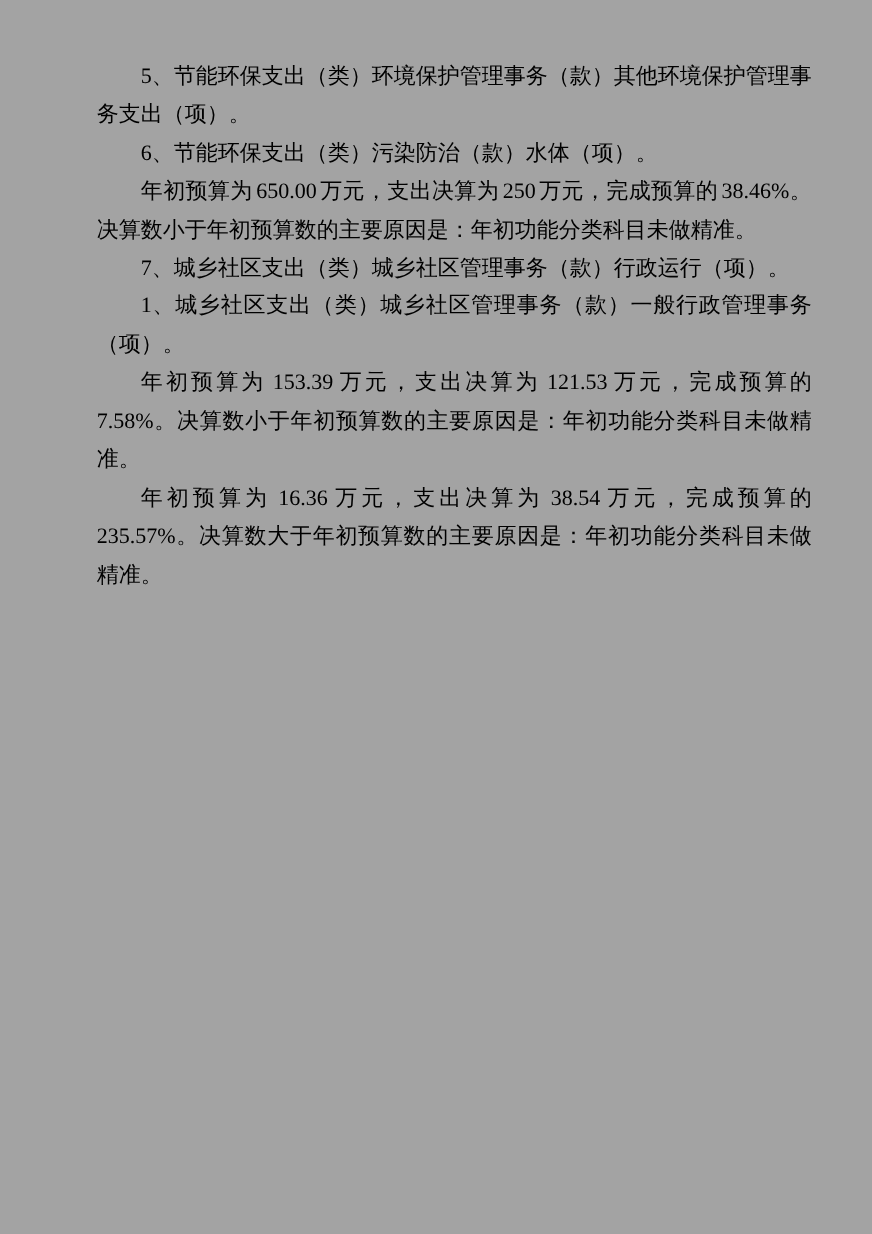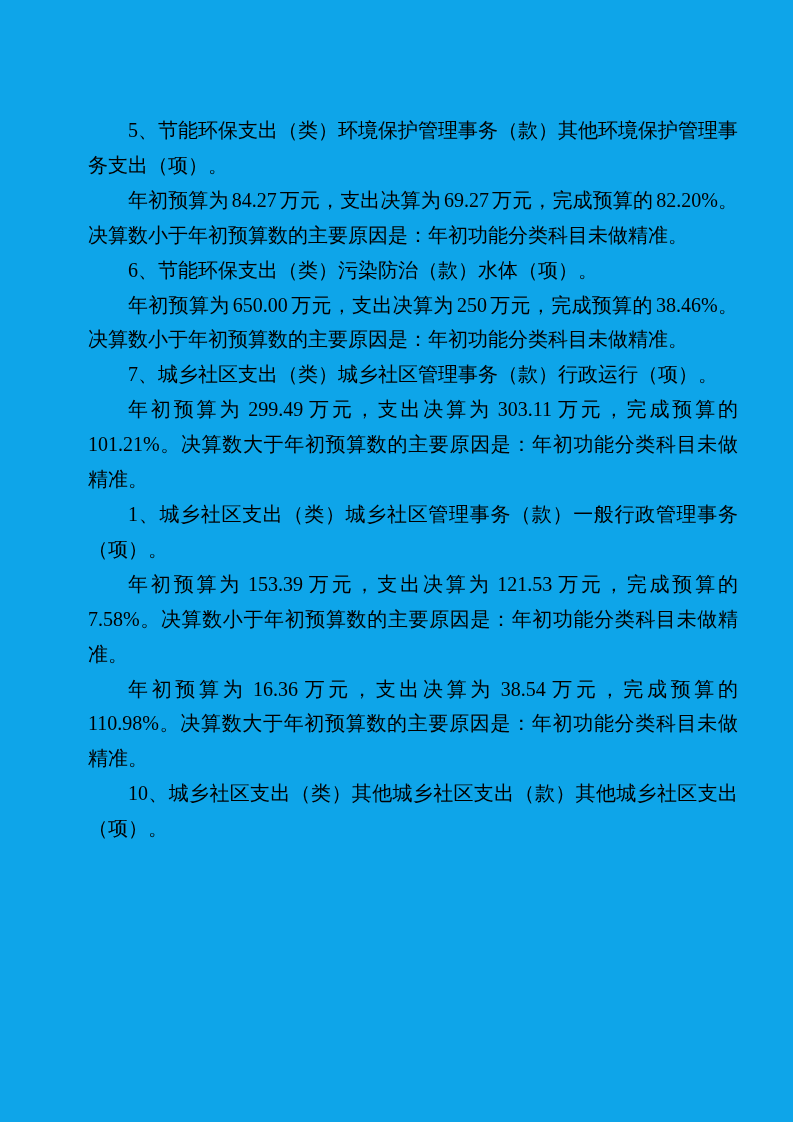--- a/index.html
+++ b/index.html
@@ -11,22 +11,22 @@
     width: 793px;
     height: 1122px;
     overflow: hidden;
     font-family: "Liberation Serif", "DejaVu Serif", serif;
     color: #000000;
   }
   .page {
     box-sizing: border-box;
     width: 793px;
     height: 1122px;
-    padding: 113px 55px 0 88px;
-    background: #0ea5e9;
+    padding: 52px 55px 0 88px;
+    background: #a3a3a3;
     overflow: hidden;
   }
   .para {
     margin: 0;
     padding: 0;
     font-size: 20px;
     line-height: 34.9px;
     text-align: justify;
     text-indent: 2em;
     word-spacing: -2px;
@@ -36,32 +36,29 @@
   }
 </style>
 </head>
 <body>
 
 <div class="page">
   <div class="content">
 
       <p class="para">5、节能环保支出（类）环境保护管理事务（款）其他环境保护管理事务支出（项）。</p>
 
-      <p class="para">年初预算为 84.27 万元，支出决算为 69.27 万元，完成预算的 82.20%。决算数小于年初预算数的主要原因是：年初功能分类科目未做精准。</p>
 
       <p class="para">6、节能环保支出（类）污染防治（款）水体（项）。</p>
 
       <p class="para">年初预算为 650.00 万元，支出决算为 250 万元，完成预算的 38.46%。决算数小于年初预算数的主要原因是：年初功能分类科目未做精准。</p>
 
       <p class="para">7、城乡社区支出（类）城乡社区管理事务（款）行政运行（项）。</p>
 
-      <p class="para">年初预算为 299.49 万元，支出决算为 303.11 万元，完成预算的 101.21%。决算数大于年初预算数的主要原因是：年初功能分类科目未做精准。</p>
 
       <p class="para">1、城乡社区支出（类）城乡社区管理事务（款）一般行政管理事务（项）。</p>
 
       <p class="para">年初预算为 153.39 万元，支出决算为 121.53 万元，完成预算的 7.58%。决算数小于年初预算数的主要原因是：年初功能分类科目未做精准。</p>
 
 
-      <p class="para">年初预算为 16.36 万元，支出决算为 38.54 万元，完成预算的 110.98%。决算数大于年初预算数的主要原因是：年初功能分类科目未做精准。</p>
+      <p class="para">年初预算为 16.36 万元，支出决算为 38.54 万元，完成预算的 235.57%。决算数大于年初预算数的主要原因是：年初功能分类科目未做精准。</p>
 
-      <p class="para">10、城乡社区支出（类）其他城乡社区支出（款）其他城乡社区支出（项）。</p>
     </div>
 </div>
 
 </body></html>

